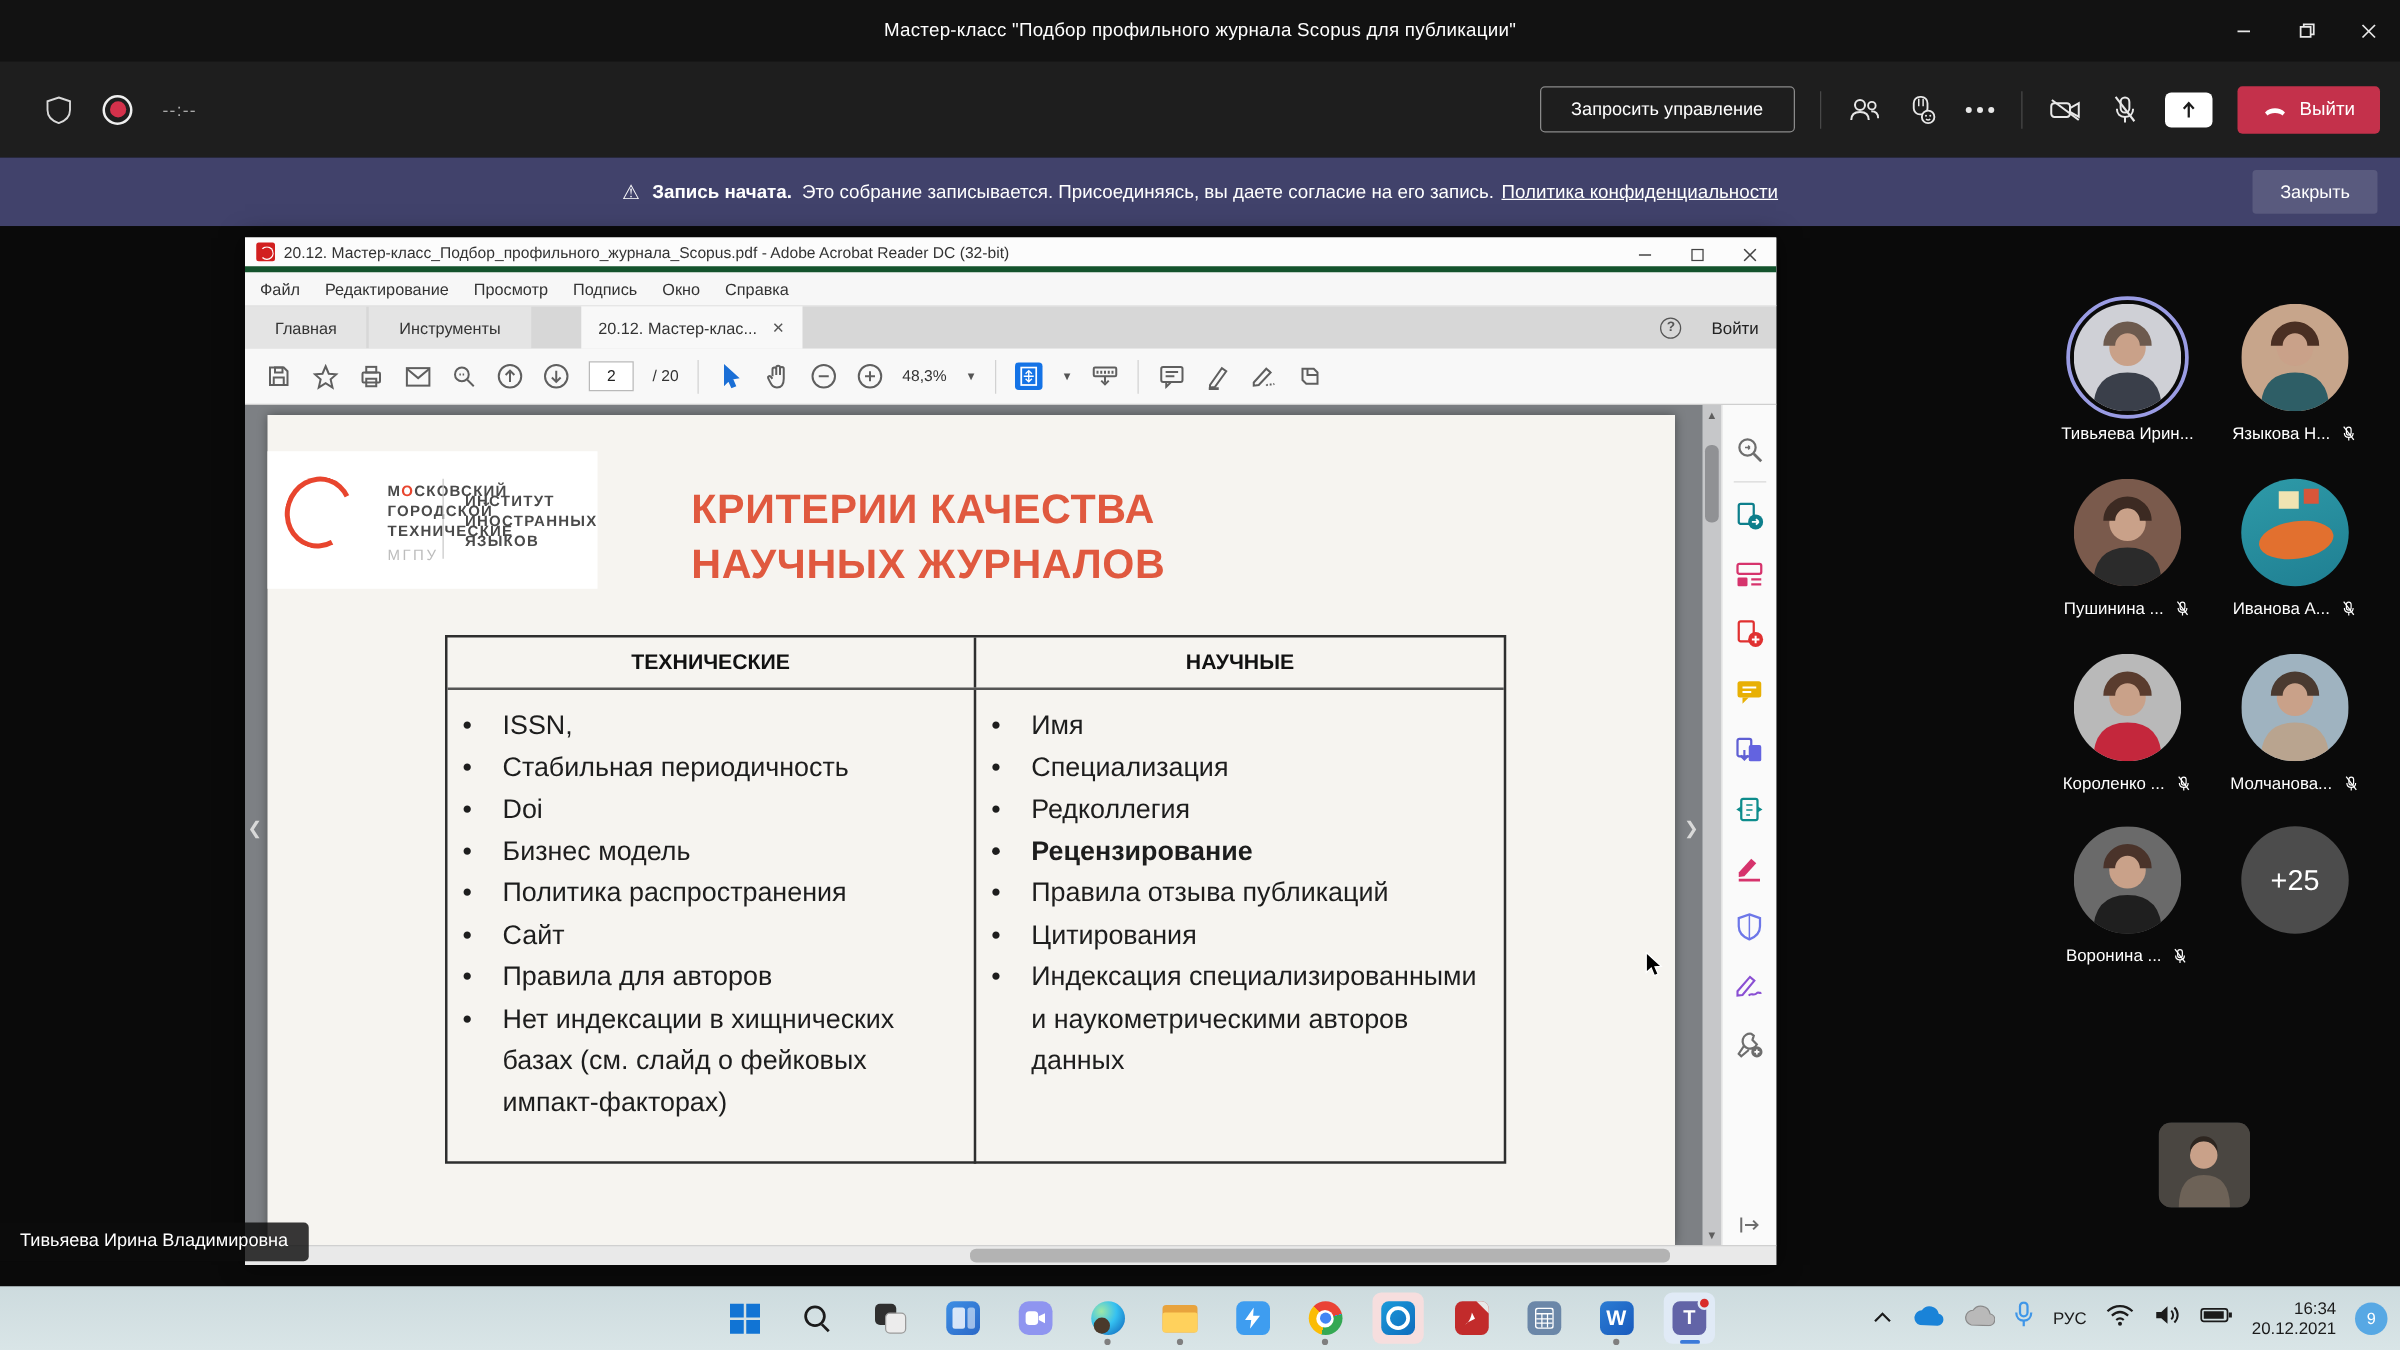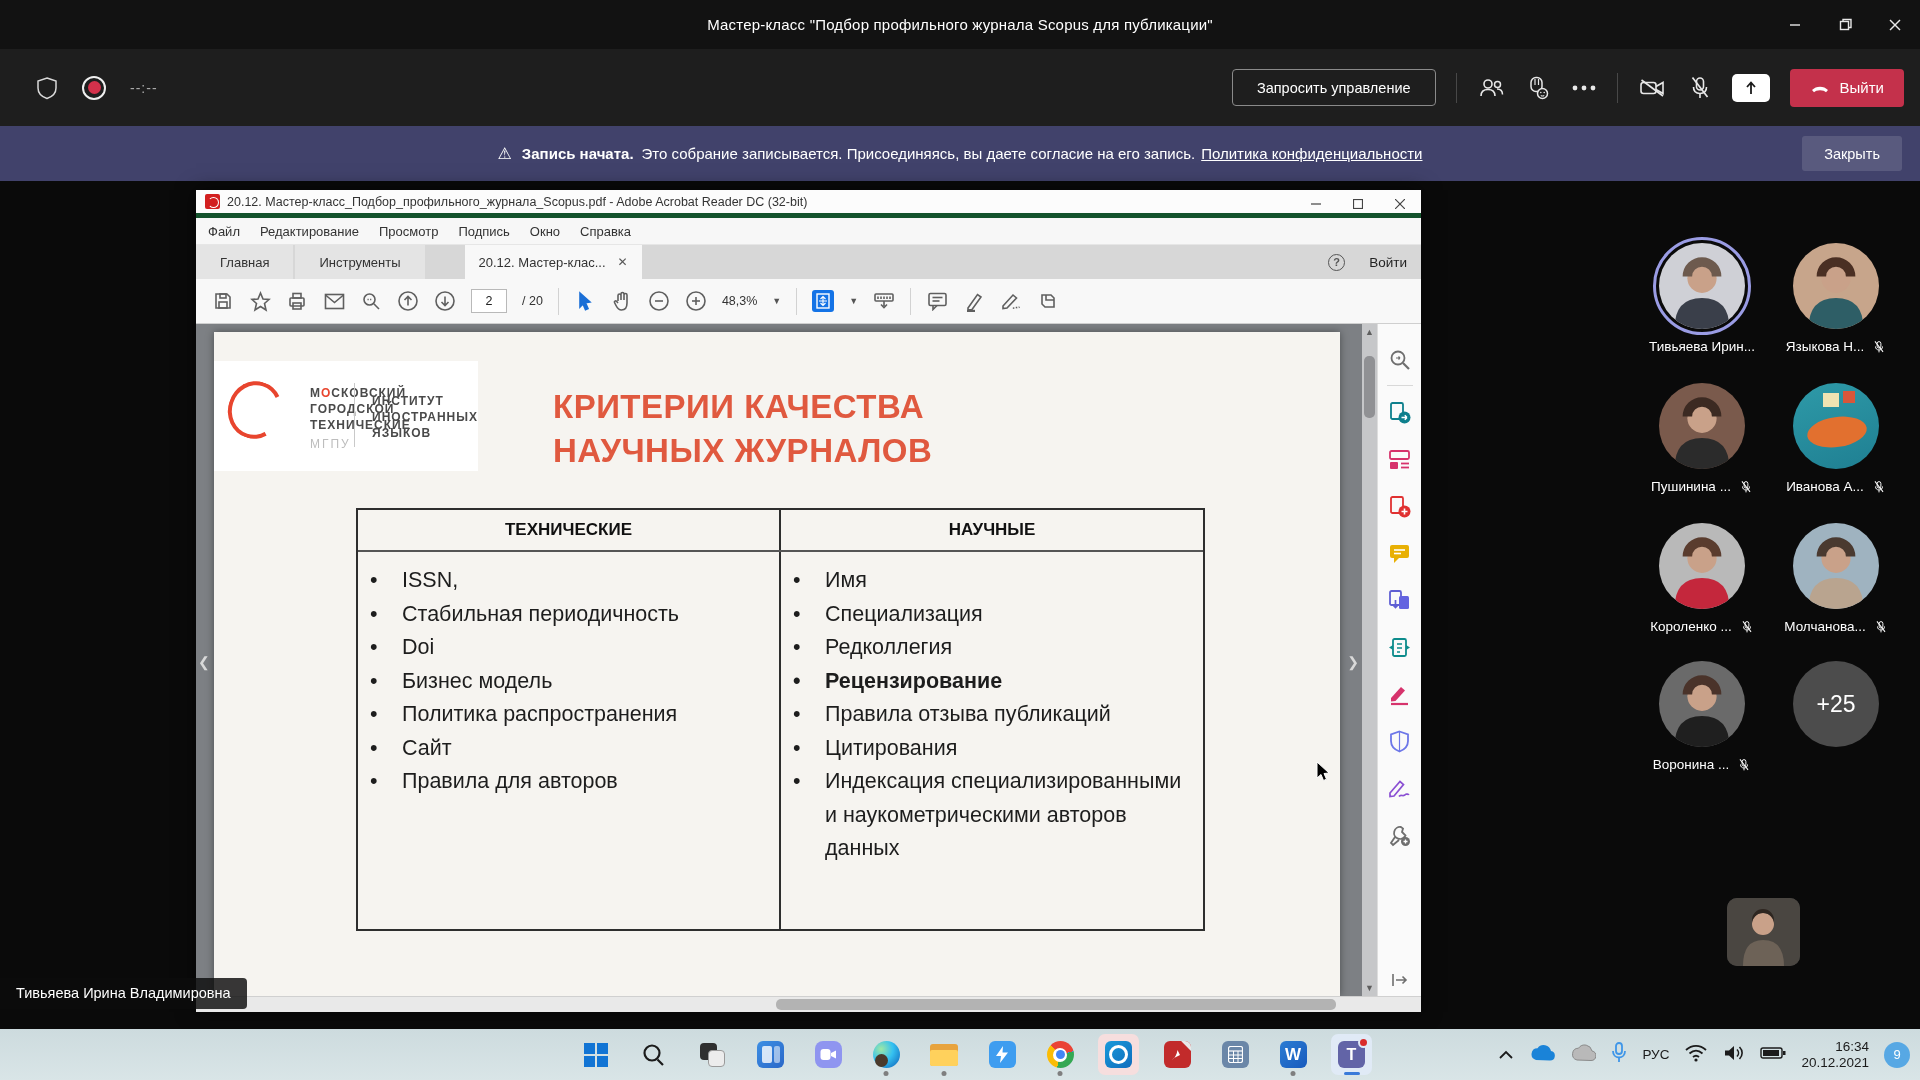--- a/index.html
+++ b/index.html
@@ -502,20 +502,21 @@
               <div class="ct-body">
                 <div class="cell left">
                     <ul id="tbl-left">
                       <li>ISSN,</li>
                       <li>Стабильная периодичность</li>
                       <li>Doi</li>
                       <li>Бизнес модель</li>
                       <li>Политика распространения</li>
                       <li>Сайт</li>
                       <li>Правила для авторов</li>
+                      <li>Нет индексации в хищнических базах (см. слайд о фейковых импакт-факторах)</li>
                     </ul>
                   </div>
                 <div class="cell">
                     <ul id="tbl-right">
                       <li>Имя</li>
                       <li>Специализация</li>
                       <li>Редколлегия</li>
                       <li class="b">Рецензирование</li>
                       <li>Правила отзыва публикаций</li>
                       <li>Цитирования</li>

